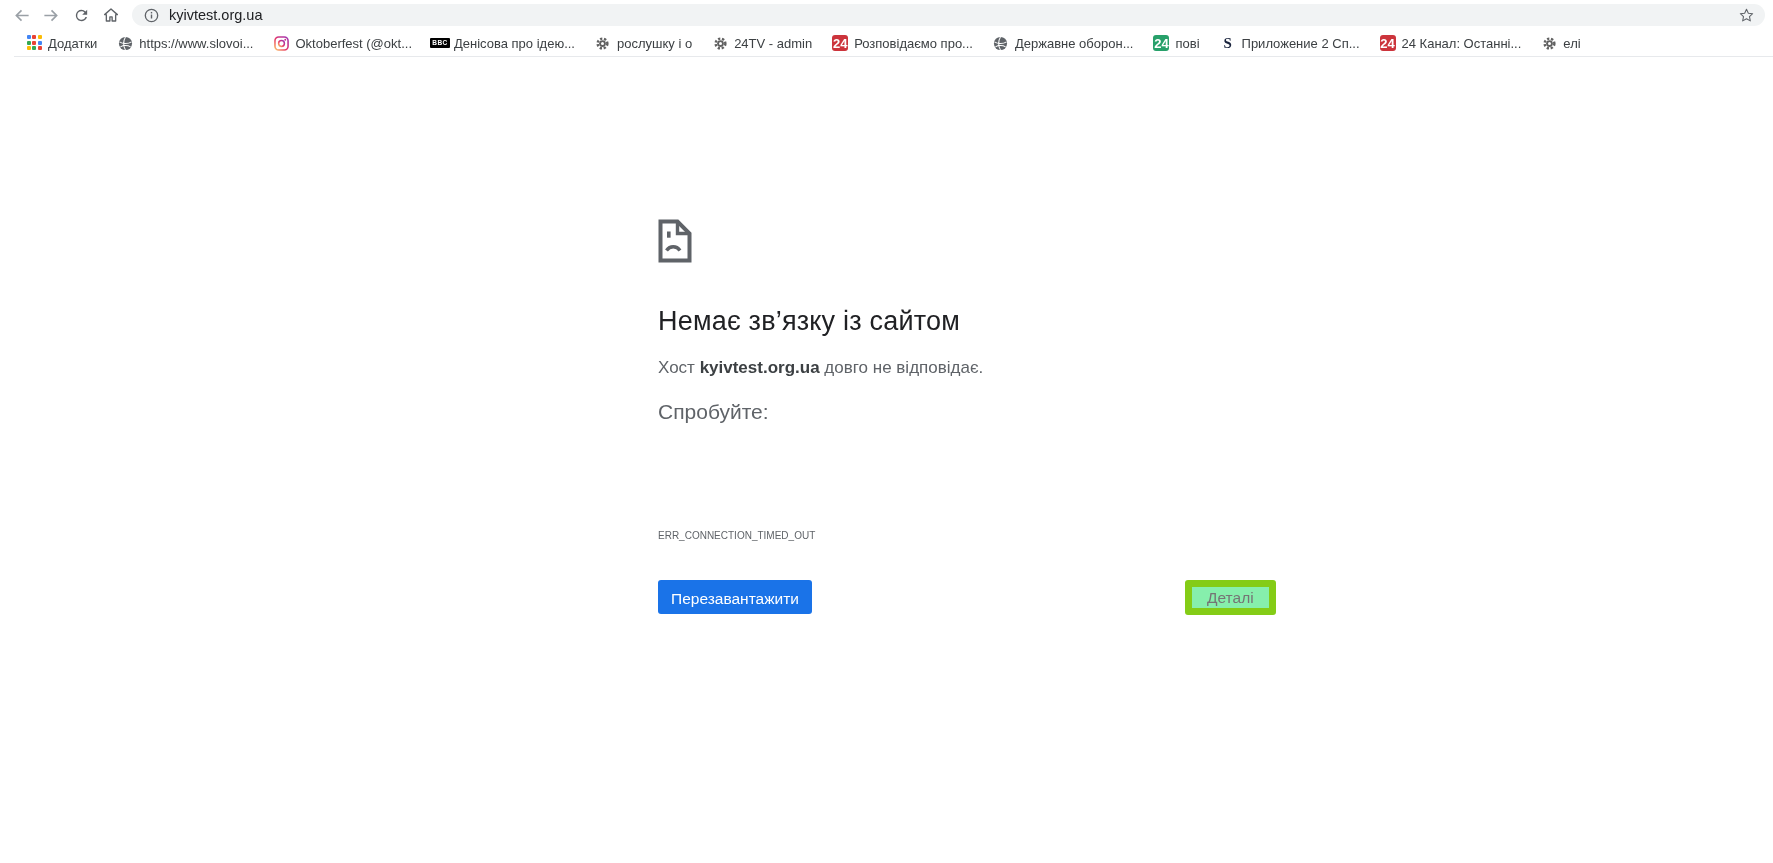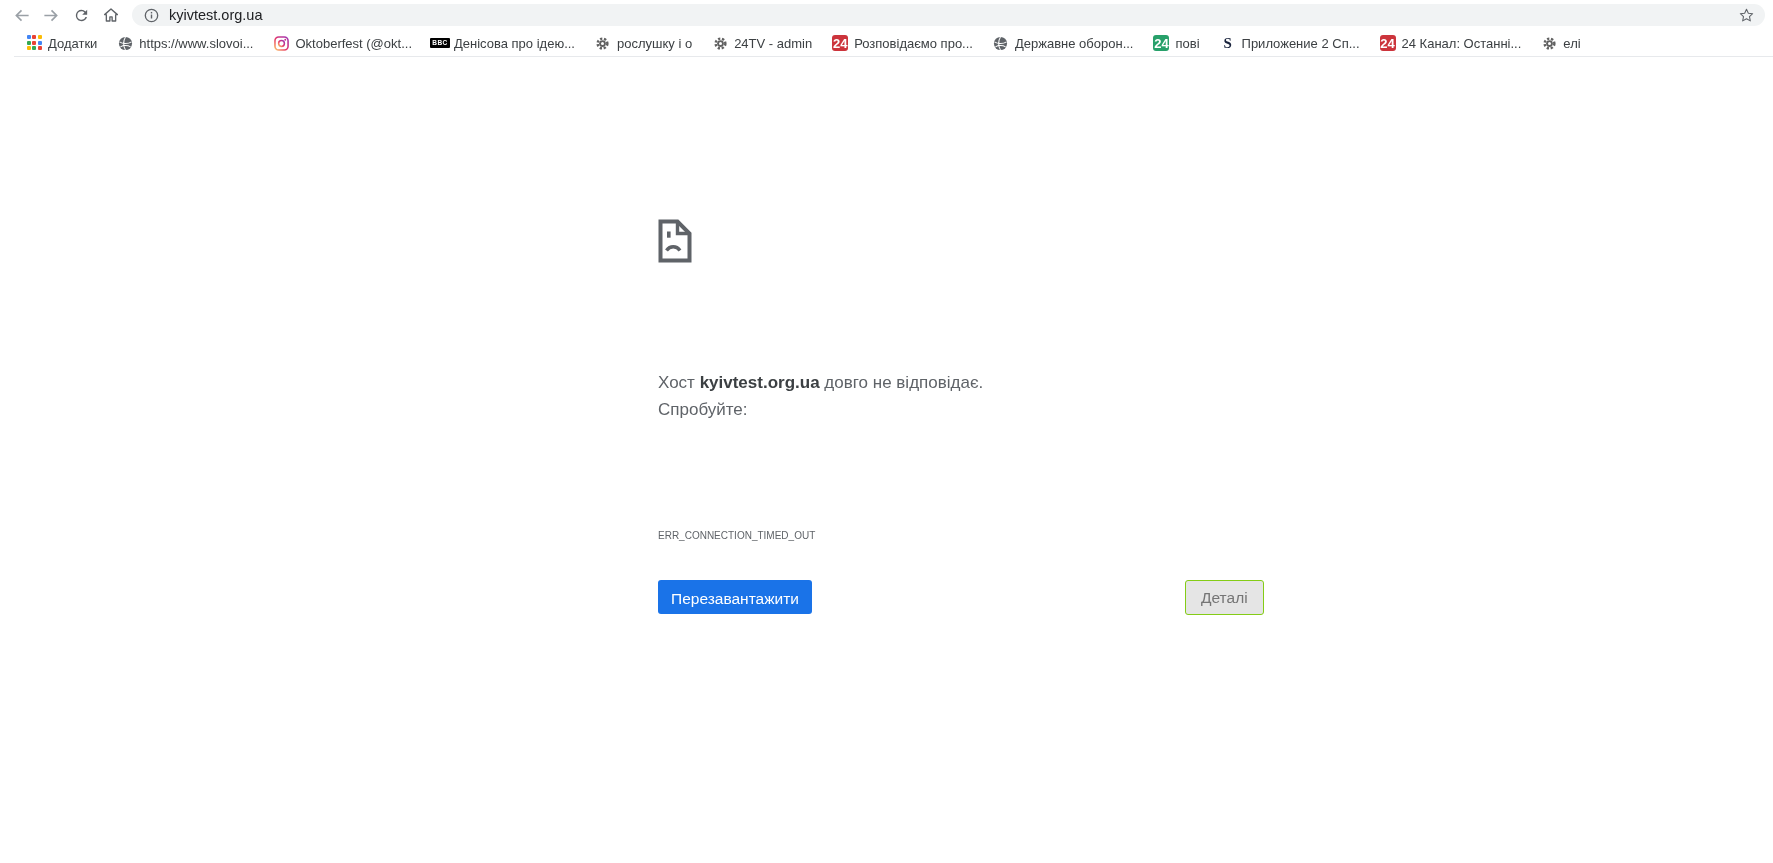--- a/index.html
+++ b/index.html
@@ -42,33 +42,33 @@
   .badge24.red{background:var(--c-red-badge);}
   .badge24.green{background:var(--c-green-badge);}
   .bbc-badge{background:#000;color:#fff;font-size:6.5px;font-weight:bold;letter-spacing:0.5px;
     padding:2px 2px;line-height:1;border-radius:1px;}
   .s-letter{font-size:15px;font-weight:bold;color:#19233c;font-family:"Liberation Serif",serif;line-height:1;}
 
   
   .sad-icon{position:absolute;left:658px;top:219px;}
   .err-title{position:absolute;left:658px;top:306px;font-size:27px;font-weight:400;
     color:var(--c-title-text);letter-spacing:0.2px;}
-  .err-subtitle{position:absolute;left:658px;top:358px;font-size:17px;color:var(--c-body-text);margin-top:15px;}
+  .err-subtitle{position:absolute;left:658px;top:358px;font-size:17px;color:var(--c-body-text);}
   .err-subtitle b{color:#3c4043;}
-  .err-try{position:absolute;left:658px;top:400px;font-size:17px;color:var(--c-body-text);}
+  .err-try{position:absolute;left:658px;top:400px;font-size:21px;color:var(--c-body-text);}
   .err-list{position:absolute;left:661px;top:416px;font-size:17px;color:var(--c-body-text);
     padding-left:40px;}
   .err-list li{line-height:24px;margin-top:2px;}
   .err-list li.link{color:var(--c-link);cursor:pointer;}
   .err-code{position:absolute;left:658px;top:530px;font-size:10px;color:var(--c-body-text);}
   .btn-reload{position:absolute;left:658px;top:580px;height:34px;background:var(--c-accent);
     color:#fff;font-size:15.5px;border:none;border-radius:3px;padding:10px 13px;cursor:pointer;
     font-family:inherit;}
-  .btn-details{position:absolute;left:1185px;top:580px;height:35px;background:#e5e5e5;
-    color:#757575;font-size:15.5px;border:1px solid #84cc16;border-radius:3px;padding:0 15px;
+  .btn-details{position:absolute;left:1185px;top:580px;height:35px;background:#86efac;
+    color:#757575;font-size:15.5px;border:7px solid #84cc16;border-radius:3px;padding:0 15px;
     cursor:pointer;font-family:inherit;}
 </style>
 </head>
 <body>
 
 <div id="screen">
 
   <svg width="0" height="0" style="position:absolute" aria-hidden="true">
     <defs>
       <linearGradient id="igGrad" x1="0" y1="1" x2="1" y2="0">
@@ -234,20 +234,21 @@
 
   <div class="sad-icon">
     <svg width="34" height="44" viewBox="0 0 34 44">
       <path d="M2.5 2.5H19.5L31.5 14.5V41.5H2.5Z" fill="none" stroke="#5f6368" stroke-width="4" stroke-linejoin="miter"></path>
       <path d="M19.5 2.5V14.5H31.5" fill="none" stroke="#5f6368" stroke-width="3.4"></path>
       <rect x="9" y="12.5" width="3.6" height="6.2" fill="#5f6368"></rect>
       <path d="M8.5 31.5C12 26.5 18.5 26.5 22 31.5" fill="none" stroke="#5f6368" stroke-width="3.4"></path>
     </svg>
   </div>
 
+  <h1 class="err-title">Немає зв’язку із сайтом</h1>
 
   <div class="err-subtitle">
     <span>Хост </span><b>kyivtest.org.ua</b><span> довго не відповідає.</span>
   </div>
 
   <div class="err-try">Спробуйте:</div>
 
 
   <div class="err-code">ERR_CONNECTION_TIMED_OUT</div>
 

